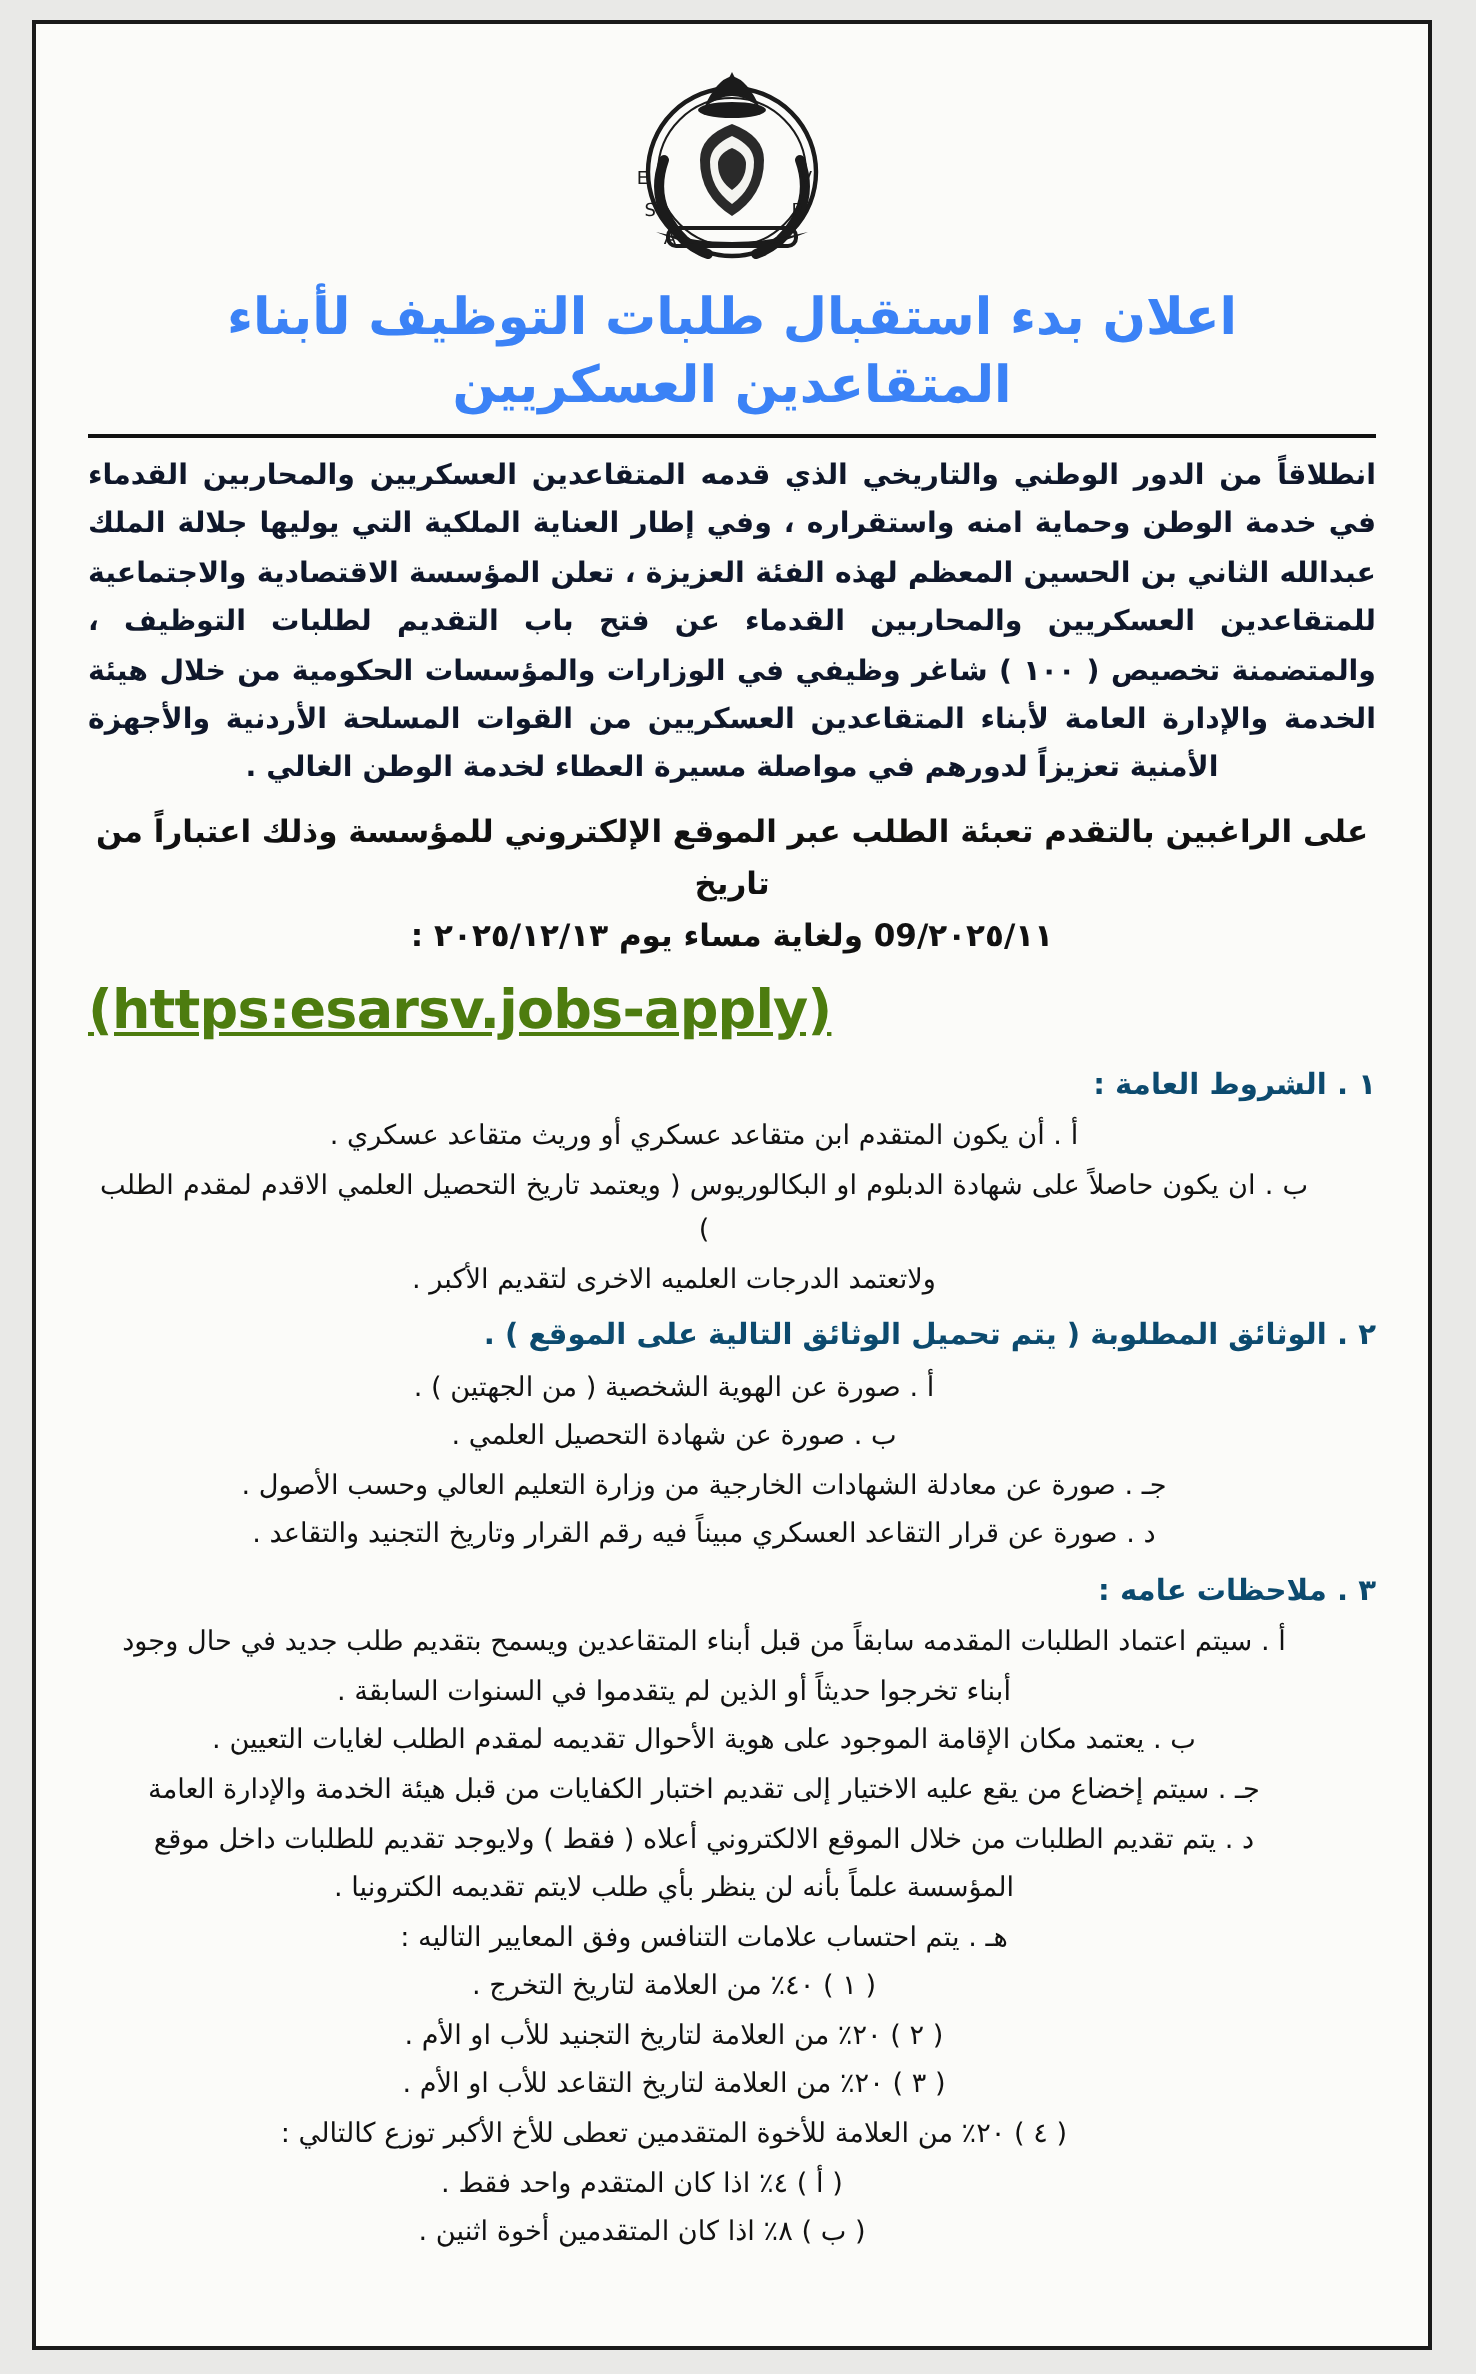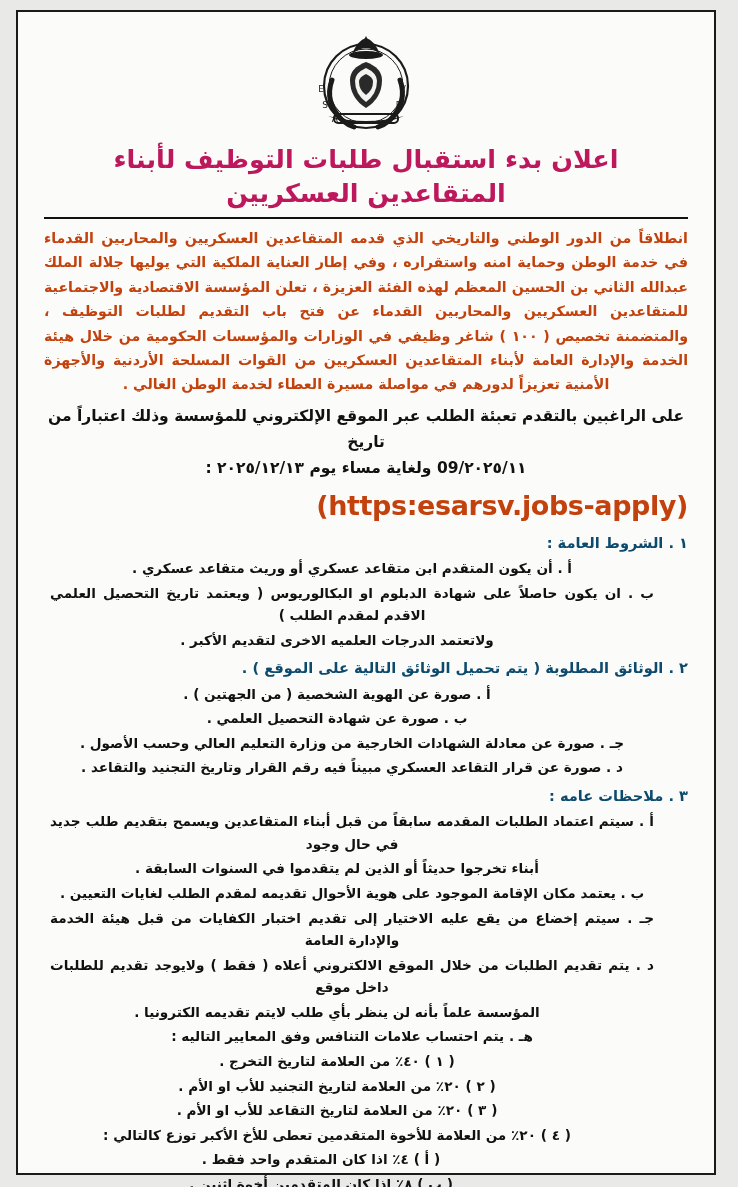--- a/index.html
+++ b/index.html
@@ -49,36 +49,36 @@
     height: 108px;
   }
   .emblem svg { display: block; }
 
   
   h1.title {
     font-family: "DejaVu Sans", sans-serif;
     font-size: 25.5px;
     font-weight: bold;
     text-align: center;
-    color: #be185d;
+    color: #3b82f6;
     margin: 4px 0 6px 0;
     line-height: 1.35;
     letter-spacing: -0.2px;
   }
   .rule {
     height: 2px;
     background: #111;
     margin: 2px 0 7px 0;
   }
 
   p.para {
     font-family: "DejaVu Sans", sans-serif;
     font-size: 14.2px;
     font-weight: bold;
-    color: #c2410c;
+    color: #0f172a;
     text-align: justify;
     text-align-last: center;
     line-height: 1.72;
     margin: 0 0 4px 0;
   }
 
   .dates {
     font-family: "DejaVu Sans", sans-serif;
     font-size: 15.5px;
     font-weight: bold;
@@ -87,43 +87,44 @@
     margin: 6px 0 2px 0;
     text-align: center;
   }
   .dates .l1 { display: block; }
   .dates .l2 { display: block; }
 
   .url {
     font-family: "DejaVu Sans", sans-serif;
     font-size: 27px;
     font-weight: bold;
-    color: #c2410c;
-    text-align: right;
+    color: #4d7c0f;
+    text-align: left;
     direction: ltr;
     margin: 8px 0 10px 0;
     letter-spacing: -0.4px;
+    text-decoration: underline;
   }
 
   
   .section {
     margin-bottom: 2px;
   }
   .sec-head {
     font-family: "DejaVu Sans", sans-serif;
     font-size: 14.6px;
     font-weight: bold;
     color: #0c4a6e;
     margin: 5px 0 3px 0;
     line-height: 1.6;
   }
   .item {
     font-family: "DejaVu Sans", sans-serif;
     font-size: 13.6px;
-    font-weight: bold;
+    font-weight: normal;
     color: #111;
     line-height: 1.66;
     margin: 0 0 2px 0;
     text-align: justify;
     text-align-last: center;
     padding: 0 6px;
   }
   .item.ind1 { padding-right: 34px; }
   .item.ind2 { padding-right: 64px; }
   .item.ind3 { padding-right: 96px; }

